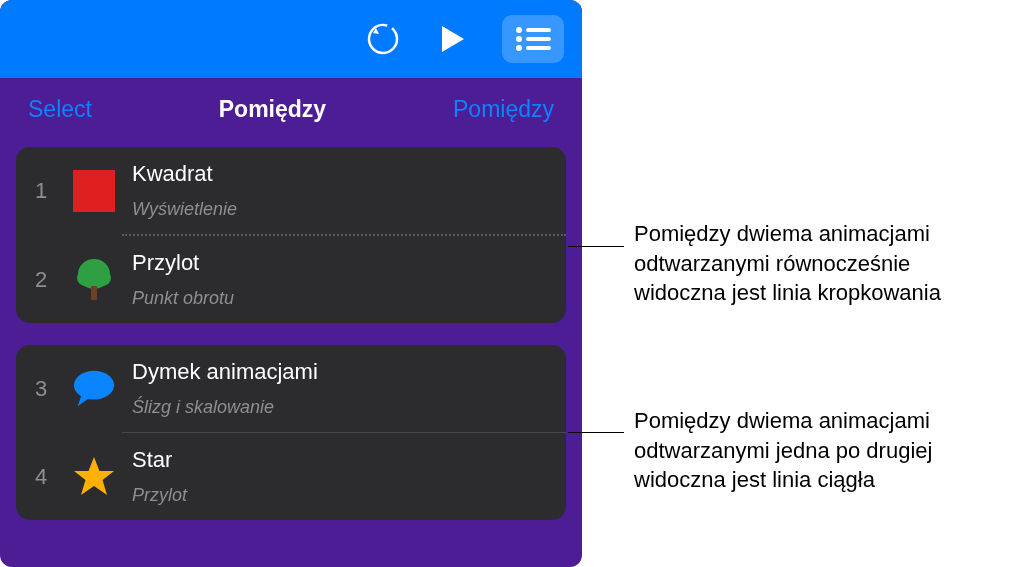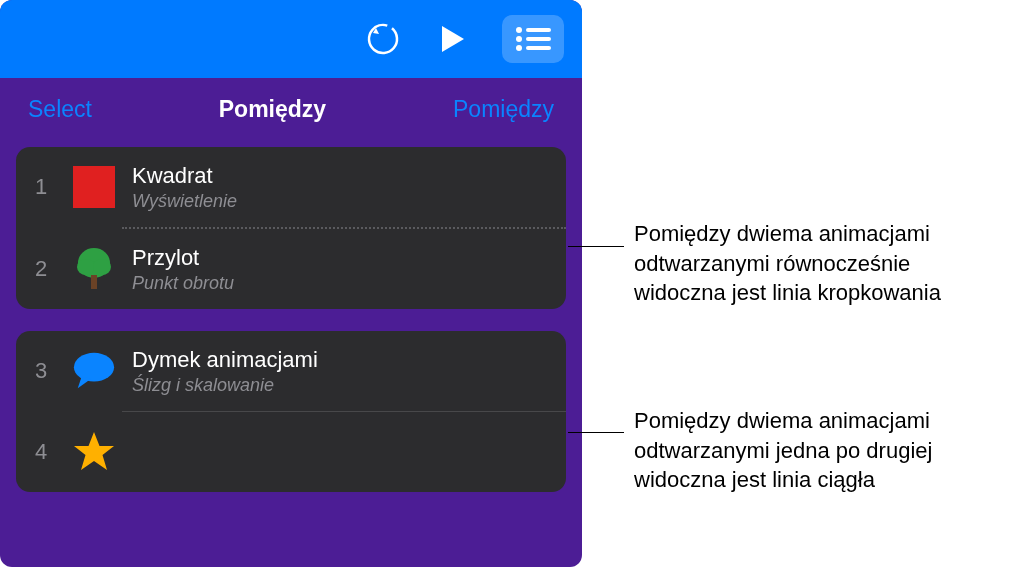--- a/index.html
+++ b/index.html
@@ -94,21 +94,21 @@
       justify-content: center;
     }
     .square-shape {
       width: 42px;
       height: 42px;
       background: #e02020;
     }
     .labels {
       display: flex;
       flex-direction: column;
-      gap: 2px;
+      gap: 12px;
     }
     .item-title {
       color: #fff;
       font-size: 22px;
     }
     .item-sub {
       color: #8e8e93;
       font-size: 18px;
       font-style: italic;
     }
@@ -224,20 +224,24 @@
         </div>
       </div>
       <div class="sep-solid"></div>
       <div class="row">
         <div class="num">4</div>
         <div class="thumb">
           <svg width="44" height="44" viewBox="0 0 44 44">
             <path d="M22 2 L27.5 16 L42 16 L30.5 25 L35 40 L22 31 L9 40 L13.5 25 L2 16 L16.5 16 Z" fill="#ffb000"></path>
           </svg>
         </div>
+        <div class="labels">
+          <span class="item-title">Star</span>
+          <span class="item-sub">Przylot</span>
+        </div>
       </div>
     </div>
 
   </div>
 </div>
 
 <div class="callouts">
   <div class="callout-line line1"></div>
   <div class="callout callout1">Pomiędzy dwiema animacjami odtwarzanymi równocześnie widoczna jest linia kropkowania</div>
   <div class="callout-line line2"></div>

